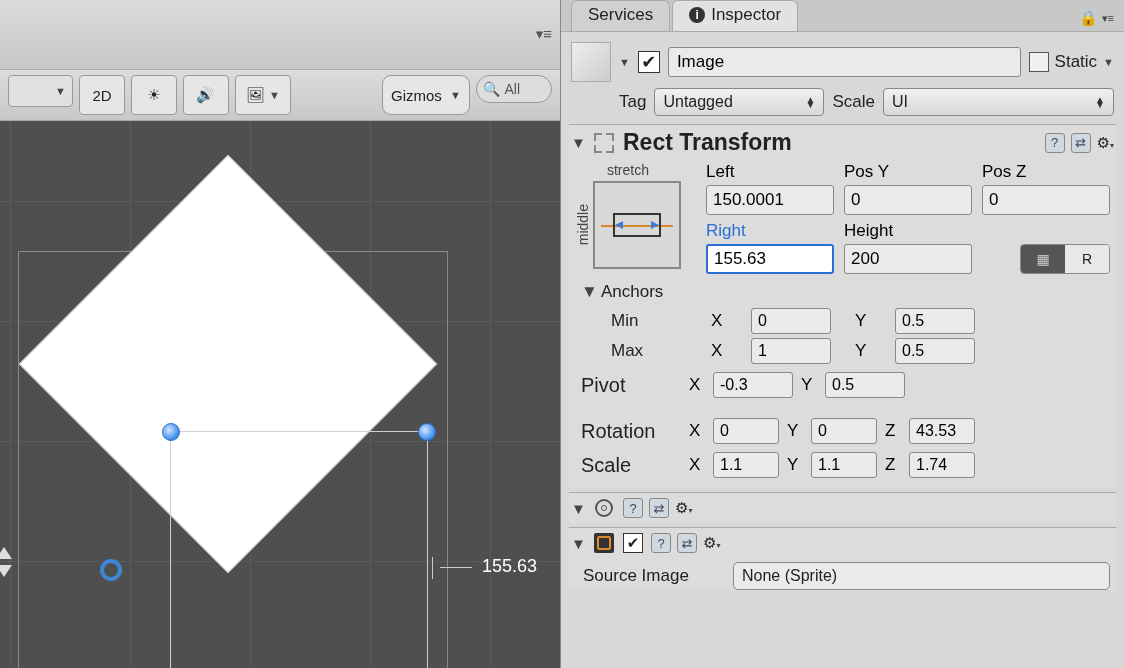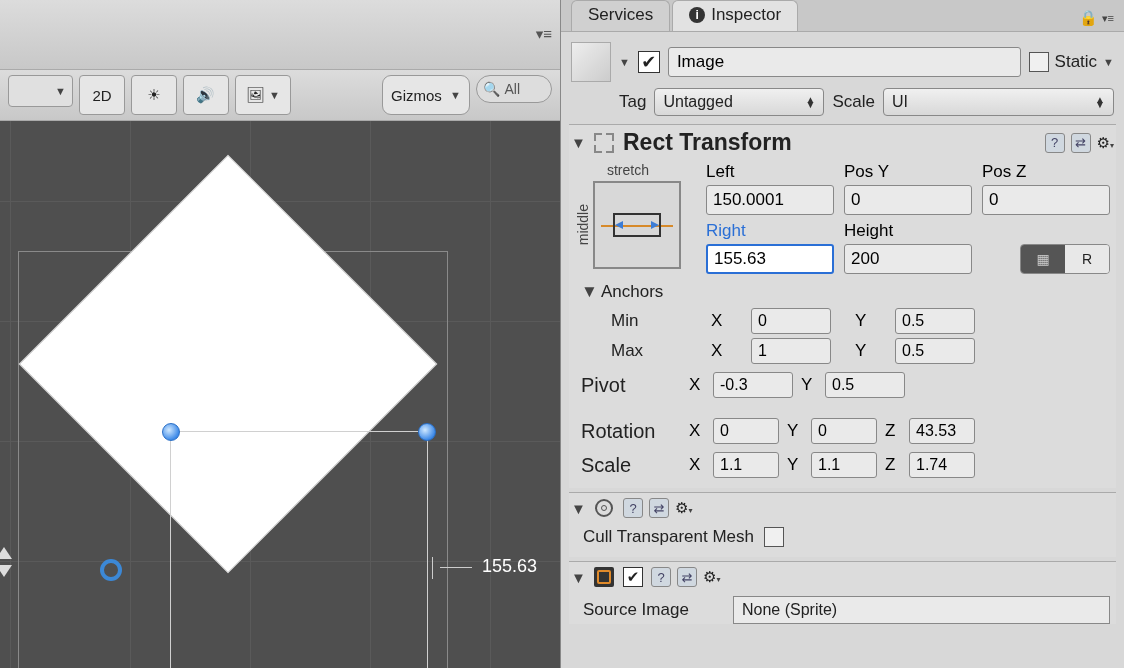--- a/index.html
+++ b/index.html
@@ -107,21 +107,21 @@
   .target-icon::before { content:""; position:absolute; left:4px; top:4px; right:4px; bottom:4px; border:1px solid #555; border-radius:50%; }
   .rect-icon { position:relative; width:22px; height:22px; }
   .rect-icon span { position:absolute; width:8px; height:8px; border-top:2px solid #888; border-left:2px solid #888; }
   .rect-icon .c1{ left:1px; top:1px; }
   .rect-icon .c2{ right:1px; top:1px; transform:rotate(90deg); }
   .rect-icon .c3{ left:1px; bottom:1px; transform:rotate(-90deg); }
   .rect-icon .c4{ right:1px; bottom:1px; transform:rotate(180deg); }
   .tri-down-small { font-size:11px; color:#444; }
 
   .src-row { display:flex; align-items:center; gap:10px; padding:4px 6px 0 14px; font-size:17px; }
-  .obj-field { flex:1; height:28px; border:1px solid #888; border-radius:0; background:#eaeaea; display:flex; align-items:center; padding:0 8px; font-size:16px; }
+  .obj-field { flex:1; height:28px; border:1px solid #888; border-radius:5px; background:#eaeaea; display:flex; align-items:center; padding:0 8px; font-size:16px; }
 </style>
 </head>
 <body>
 
 <div class="root">
 
   <div class="scene-view">
     <div class="scene-toolbar">
       <div style="flex:1; display:flex; justify-content:flex-end; align-items:center; padding-bottom:20px; color:#555;">
         <span>▾≡</span>
@@ -318,24 +318,20 @@
           <span class="fold">▼</span>
           <span class="comp-icon">
               <span class="target-icon"></span>
             </span>
           <div class="hdr-icons">
             <div class="hdr-ico">?</div>
             <div class="hdr-ico">⇄</div>
             <span>⚙<span class="tri-down-small" style="font-size:8px">▾</span></span>
           </div>
         </div>
-        <div class="cull-row">
-          <span>Cull Transparent Mesh</span>
-          <div class="small-chk"></div>
-        </div>
       </div>
 
       <div class="component">
         <div class="comp-header">
           <span class="fold">▼</span>
           <span class="comp-icon">
               <span class="img-icon"></span>
             </span>
           <div class="chk" style="width:20px;height:20px;font-size:15px">✔</div>
           <div class="hdr-icons">

